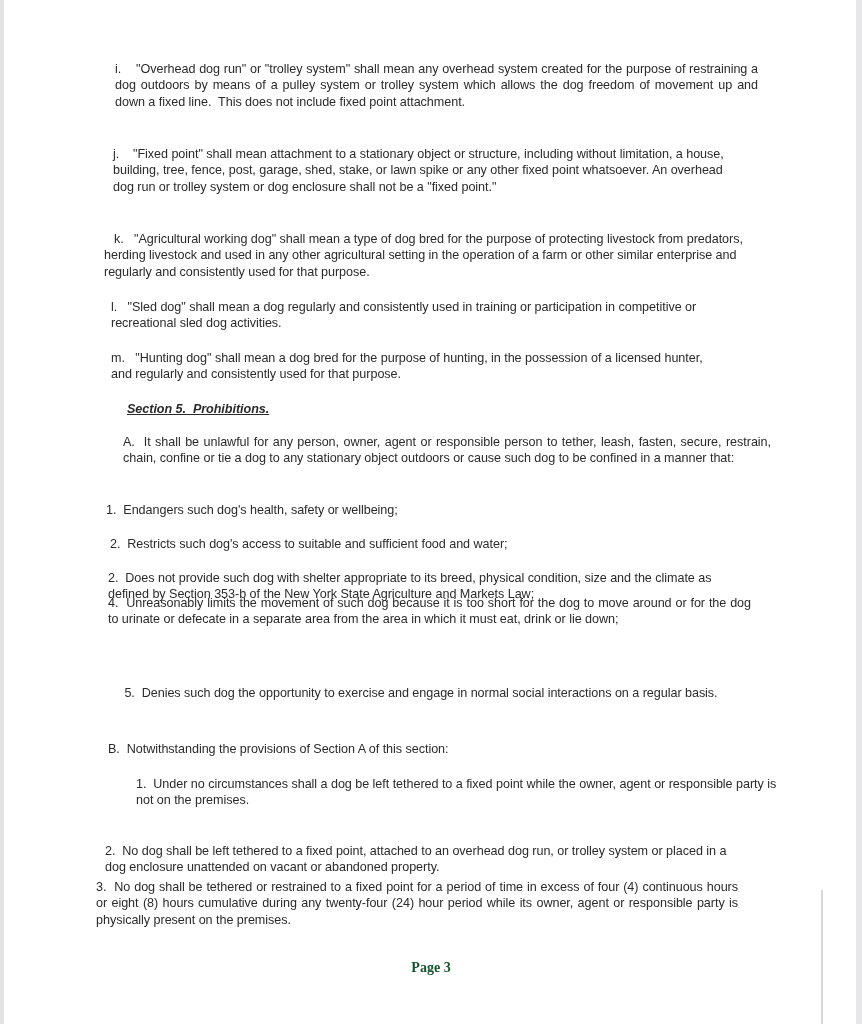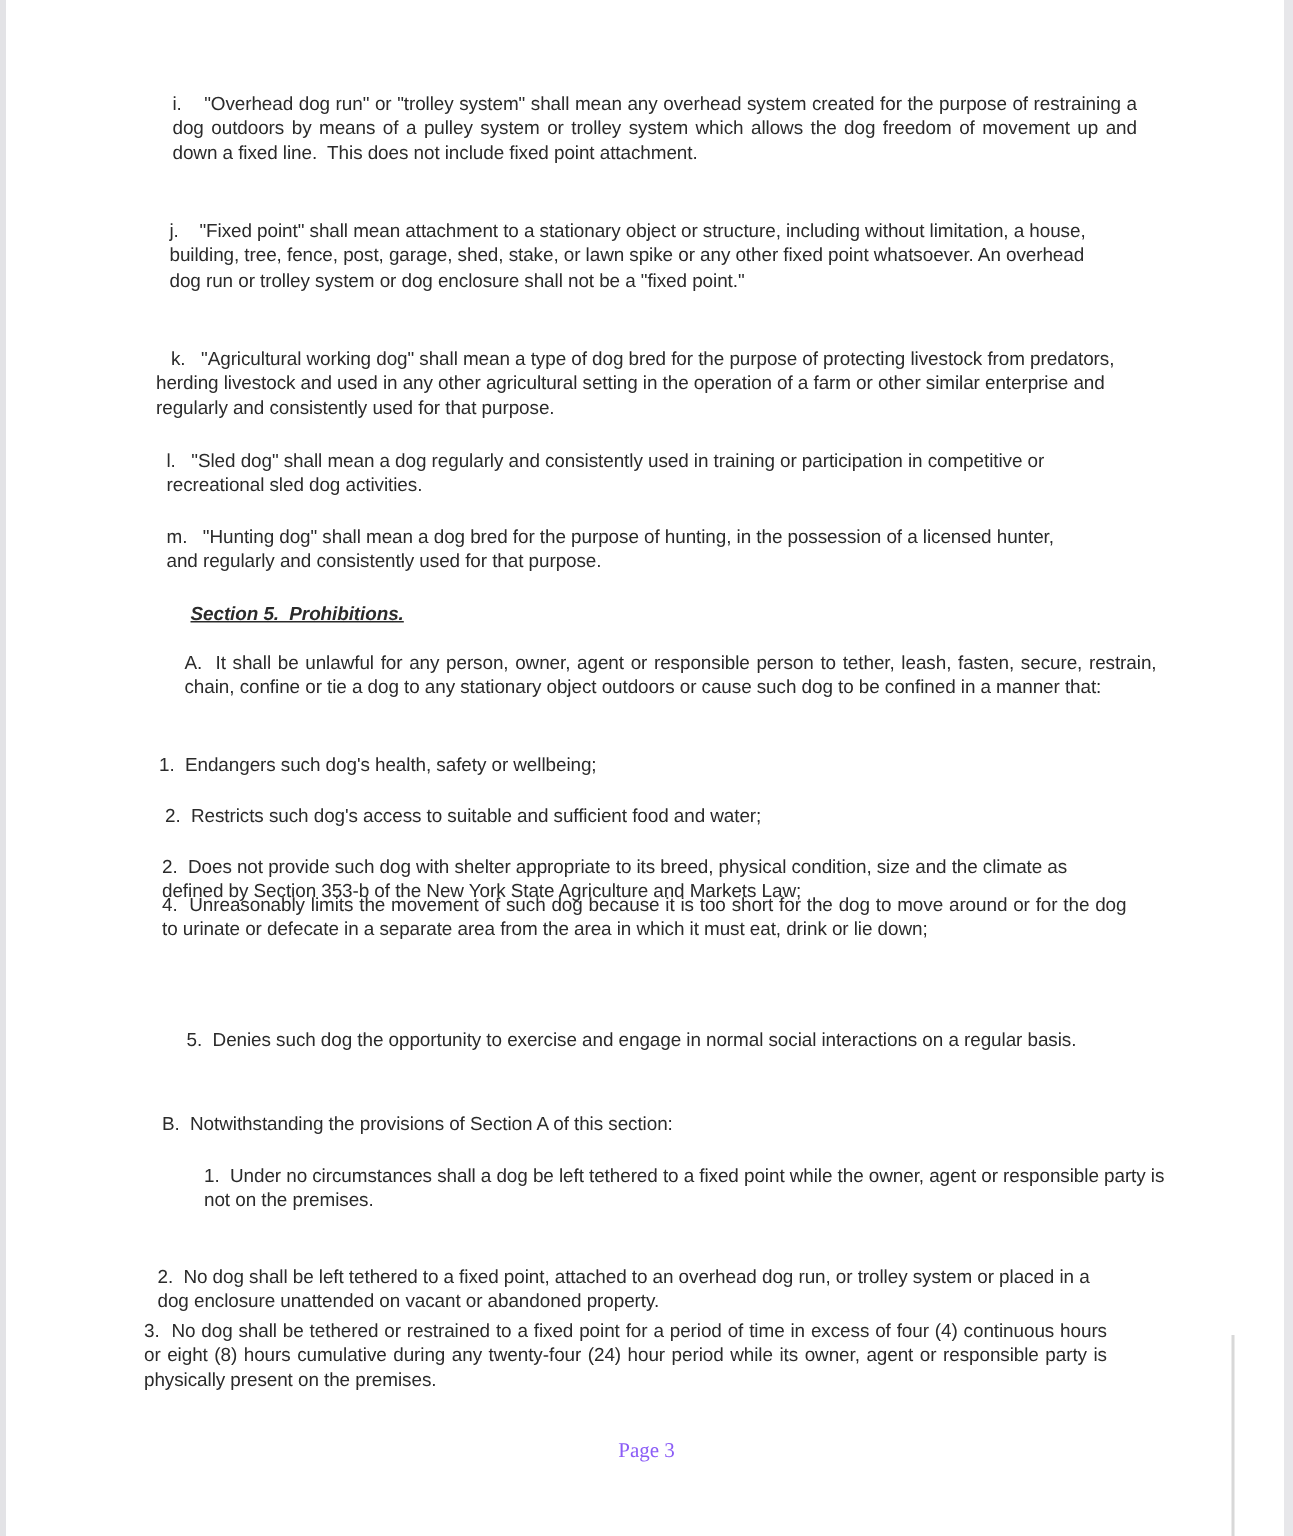--- a/index.html
+++ b/index.html
@@ -9,21 +9,21 @@
   }
   .edge-left { position: absolute; left: 0; top: 0; width: 4px; height: 1024px; background: #e3e3e6; }
   .edge-right { position: absolute; right: 0; top: 0; width: 6px; height: 1024px; background: #e7e7ea; }
   .edge-line { position: absolute; left: 821px; top: 890px; width: 2px; height: 134px; background: #d8d8d8; }
   .para {
     position: absolute; font-size: 12.6px; line-height: 16.4px; margin: 0; letter-spacing: -0.05px;
   }
   .just { text-align: justify; }
   .heading { font-weight: bold; font-style: italic; font-size: 12.6px; }
   .page-num { position: absolute; left: 0; width: 862px; text-align: center; top: 960px;
-    font-family: "Liberation Serif", serif; font-size: 14px; color: #8b5cf6; }
+    font-family: "Liberation Serif", serif; font-size: 14px; color: #14532d; font-weight: bold; }
 </style>
 </head>
 <body>
 
 <div class="edge-left"></div>
 <div class="edge-right"></div>
 <div class="edge-line"></div>
 
 <p class="para just" style="left:115px; top:61px; width:643px; white-space:pre-wrap;">i.    "Overhead dog run" or "trolley system" shall mean any overhead system created for the purpose of restraining a dog outdoors by means of a pulley system or trolley system which allows the dog freedom of movement up and down a fixed line.  This does not include fixed point attachment.</p>
 <p class="para" style="left:113px; top:146px; width:626px; white-space:pre-wrap;">j.    "Fixed point" shall mean attachment to a stationary object or structure, including without limitation, a house, building, tree, fence, post, garage, shed, stake, or lawn spike or any other fixed point whatsoever. An overhead dog run or trolley system or dog enclosure shall not be a "fixed point."</p>

